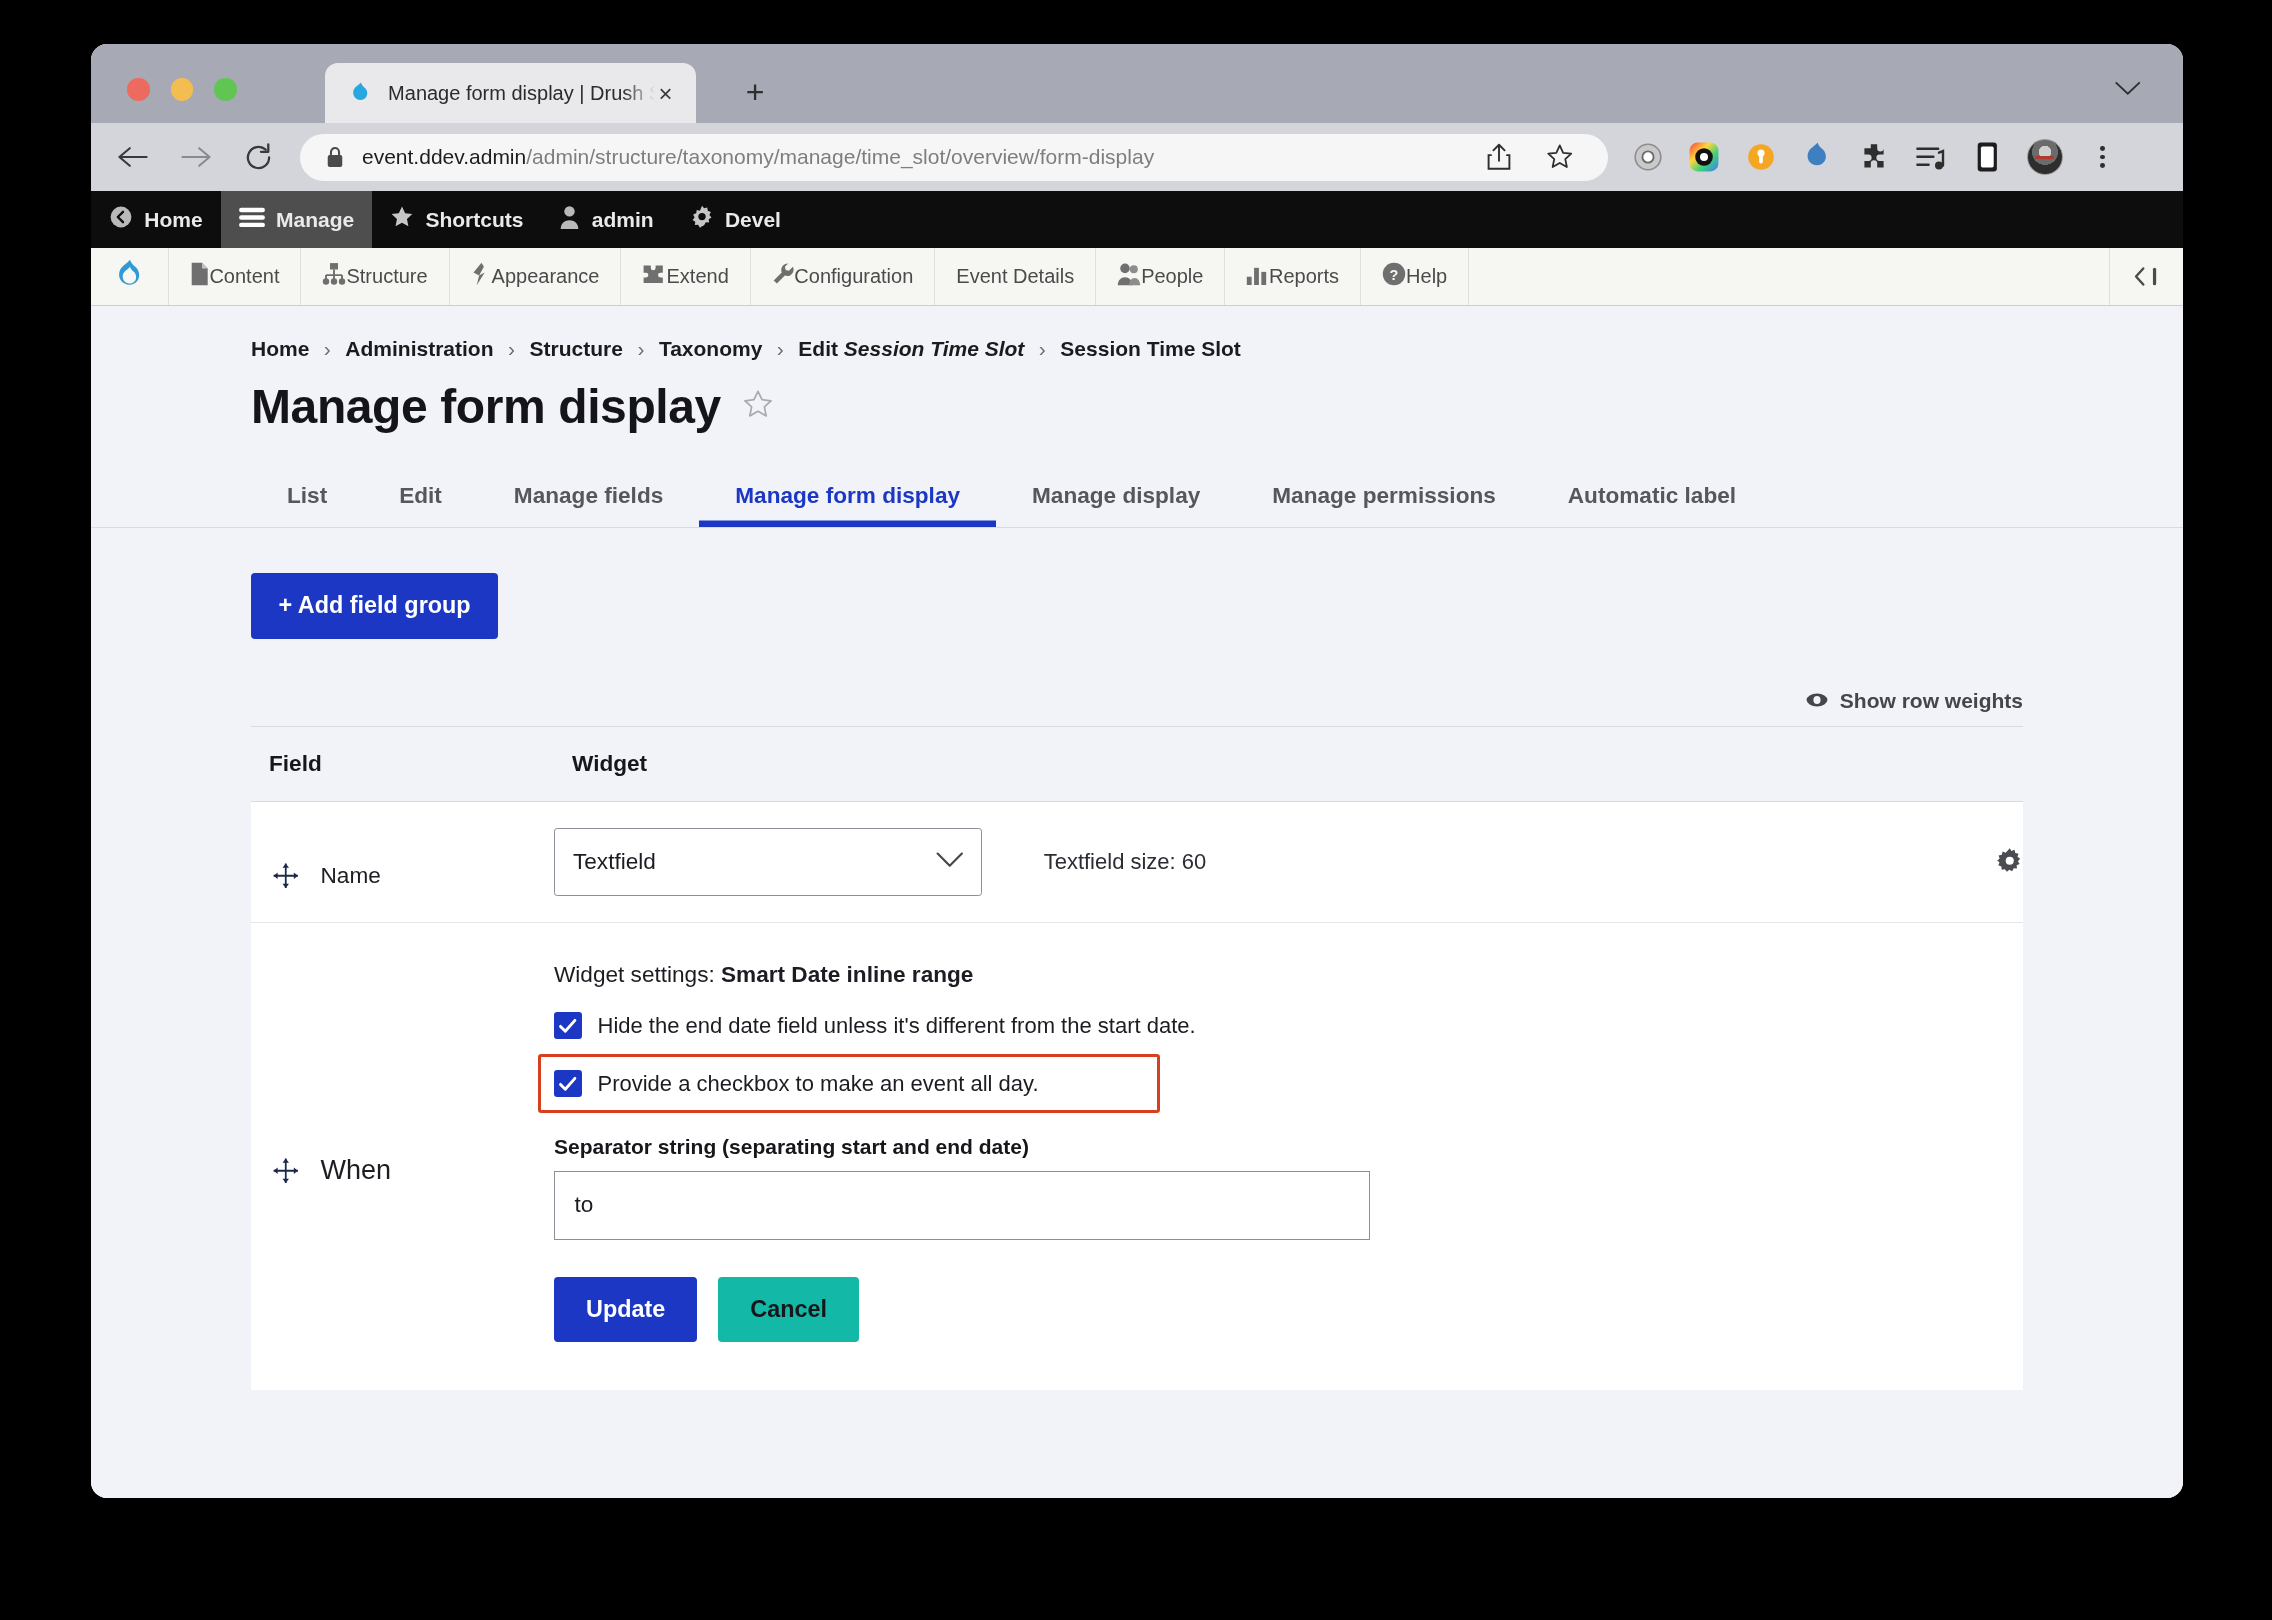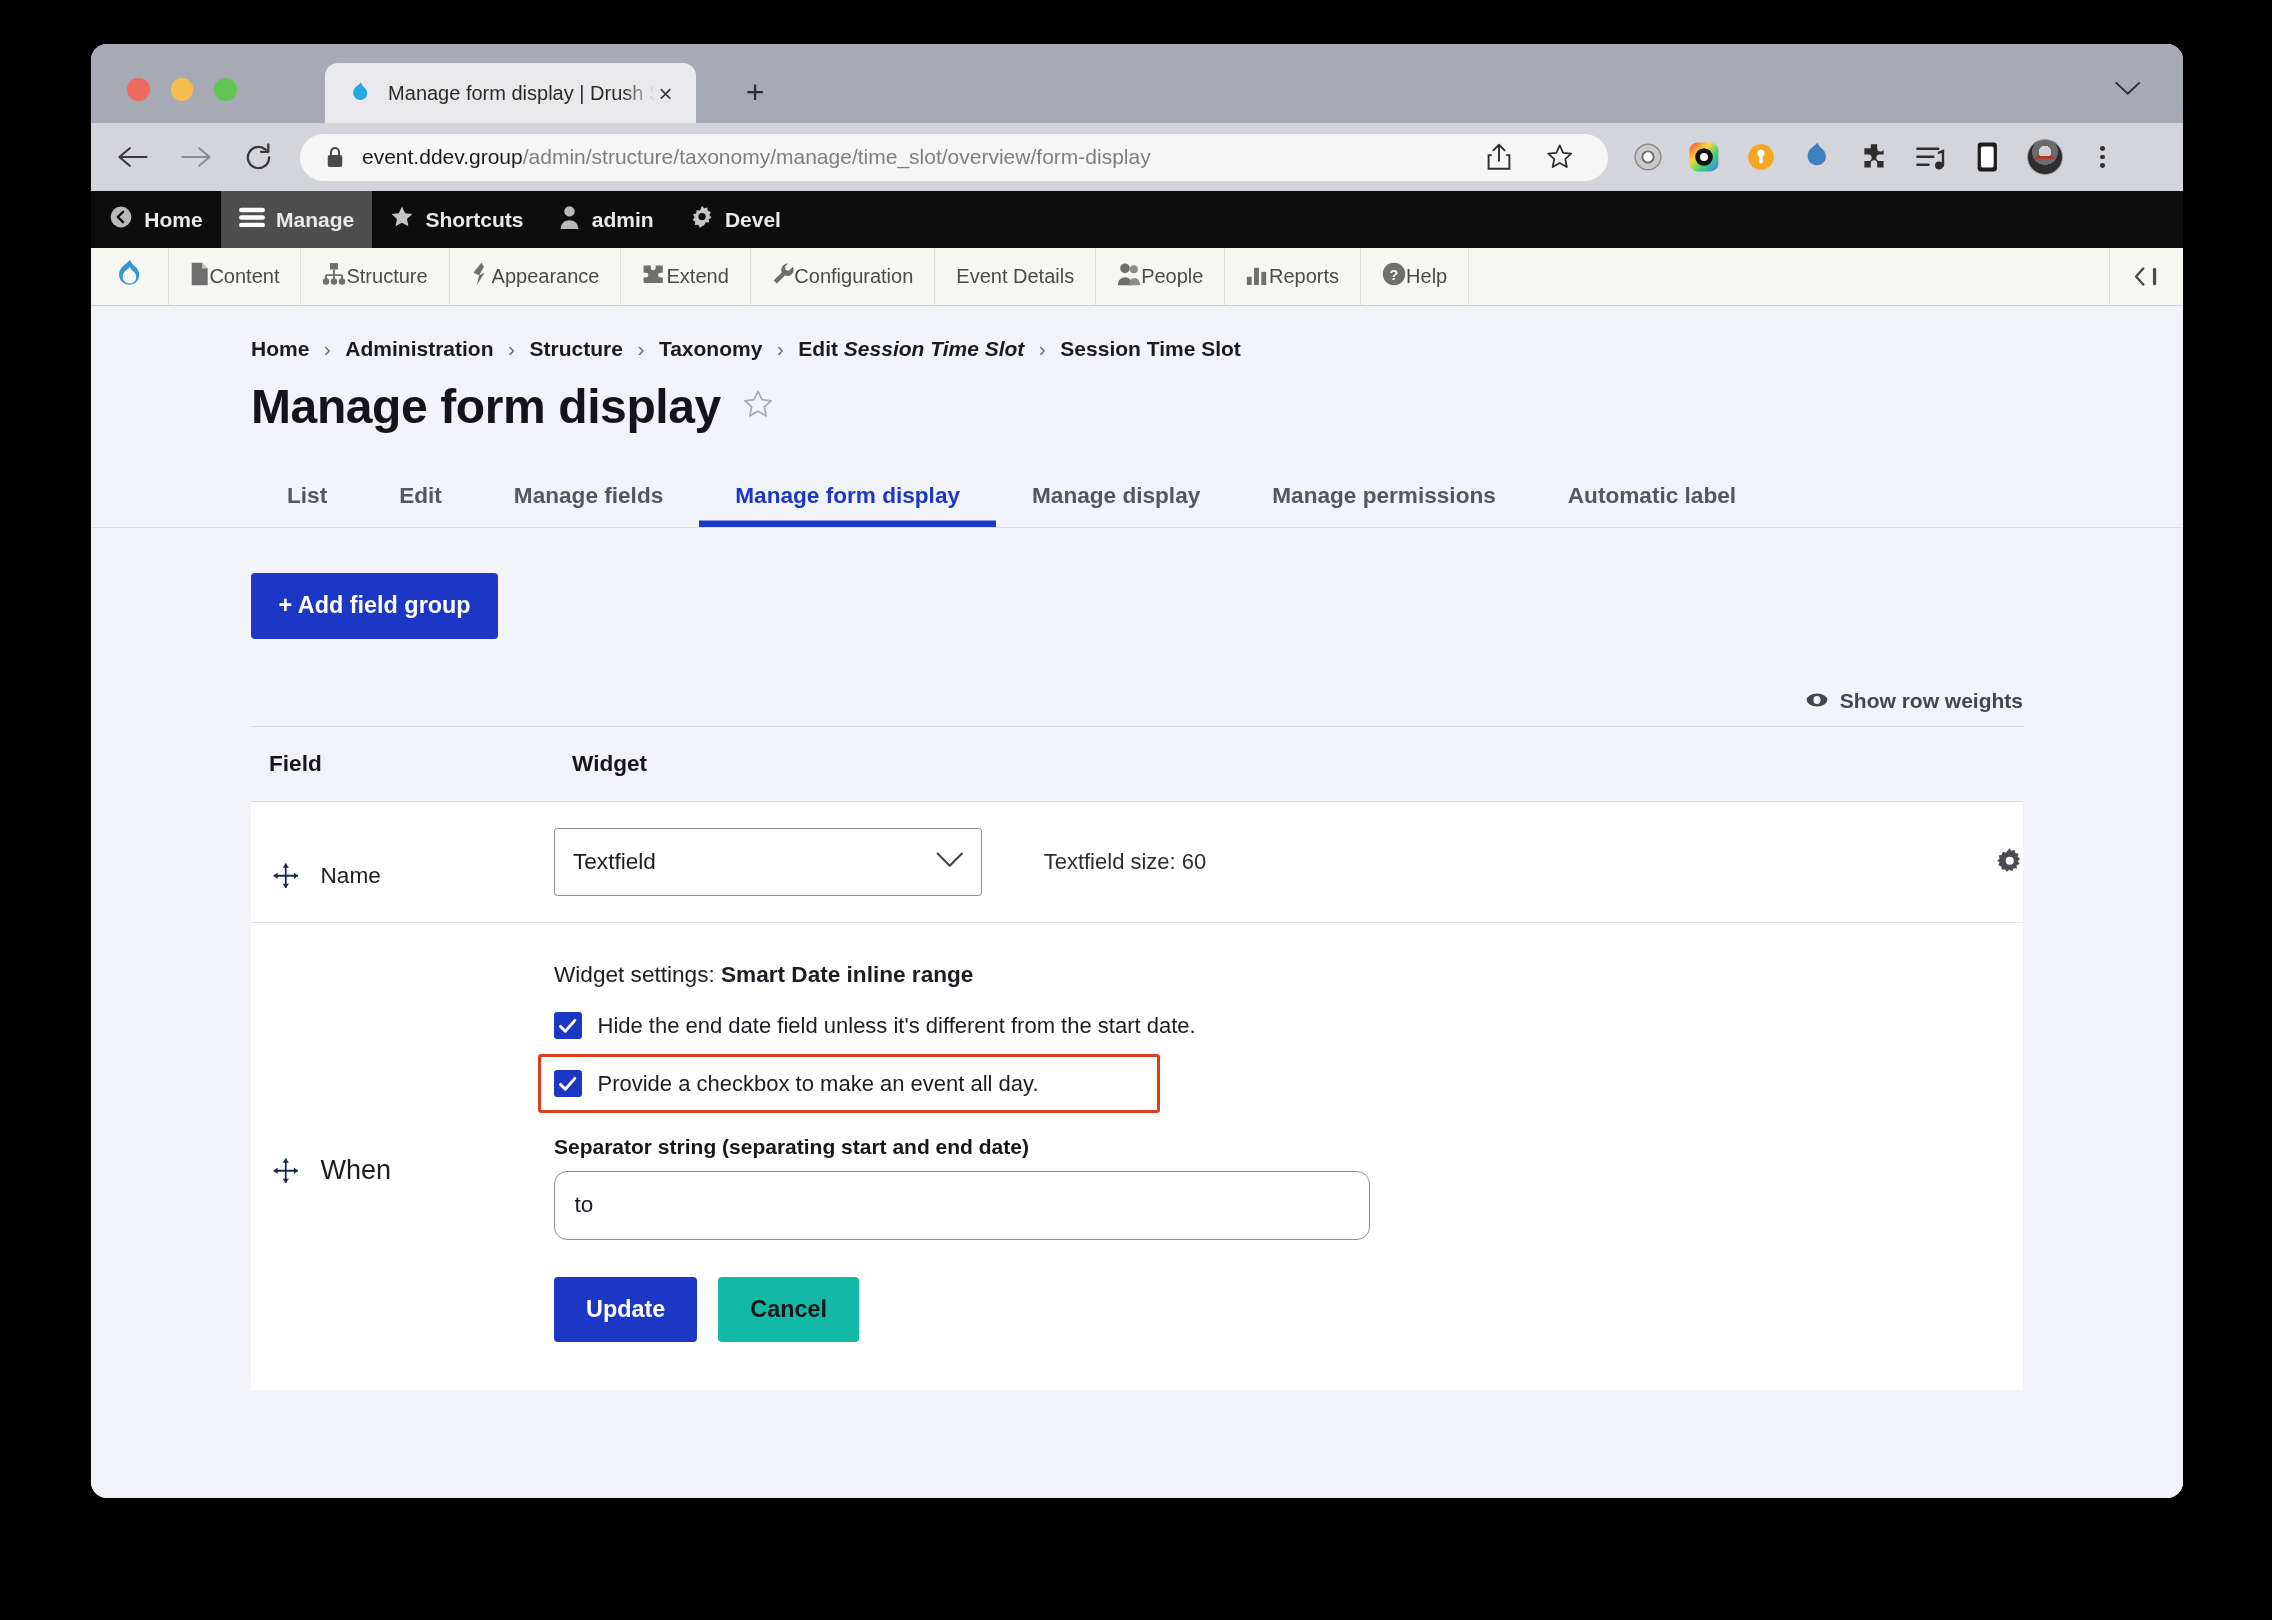--- a/index.html
+++ b/index.html
@@ -307,21 +307,21 @@
   }
   .checkbox svg { display:block; }
   .sep-label {
     margin-top: 22px;
     font-size: 21px; font-weight: 700; color: #16161b;
   }
   .sep-input {
     margin-top: 11.3px;
     width: 816px; height: 69px;
     border: 0.8px solid #8e8e98;
-    border-radius: 13px;
+    border-radius: 0;
     background: #fff;
     display: flex; align-items: center;
     padding: 0 19.4px;
     font-size: 22.6px; color: #1c1c22;
   }
   .btn-row { display: flex; gap: 21px; margin-top: 37px; }
   .btn {
     font-size: 23.4px; font-weight: 700;
     padding: 19.4px 32px;
     border-radius: 4px;
@@ -379,21 +379,21 @@
           </svg>
       </div>
 
       <div class="omnibox">
         <span class="lock">
           <svg width="18" height="22.6" viewBox="0 0 22 28">
               <rect x="2" y="11" width="18" height="15" rx="2.5" fill="#4a4a4d"></rect>
               <path d="M6 11V7.5a5 5 0 0 1 10 0V11" stroke="#4a4a4d" stroke-width="2.6" fill="none"></path>
             </svg>
         </span>
-        <span class="url"><b>event.ddev.group</b><span>/admin/structure/taxonomy/manage/time_slot/overview/form-display</span></span>
+        <span class="url"><b>event.ddev.admin</b><span>/admin/structure/taxonomy/manage/time_slot/overview/form-display</span></span>
         <span class="omni-actions">
           <span class="ext-icon">
             <svg width="24" height="27.5" viewBox="0 0 30 34">
                 <path d="M15 2v20M8 9l7-7 7 7" stroke="#2e2e2e" stroke-width="2.4" fill="none" stroke-linecap="round" stroke-linejoin="round"></path>
                 <path d="M5 15H2v17h26V15h-3" stroke="#2e2e2e" stroke-width="2.4" fill="none" stroke-linecap="round"></path>
               </svg>
           </span>
           <span class="ext-icon">
             <svg width="27.5" height="27.5" viewBox="0 0 34 34">
                 <path d="M17 3l4.2 9.1 10 1-7.4 6.8 2 9.8-8.8-5-8.8 5 2-9.8L2.8 13.1l10-1L17 3z" stroke="#2e2e2e" stroke-width="2.2" fill="none" stroke-linejoin="round"></path>

